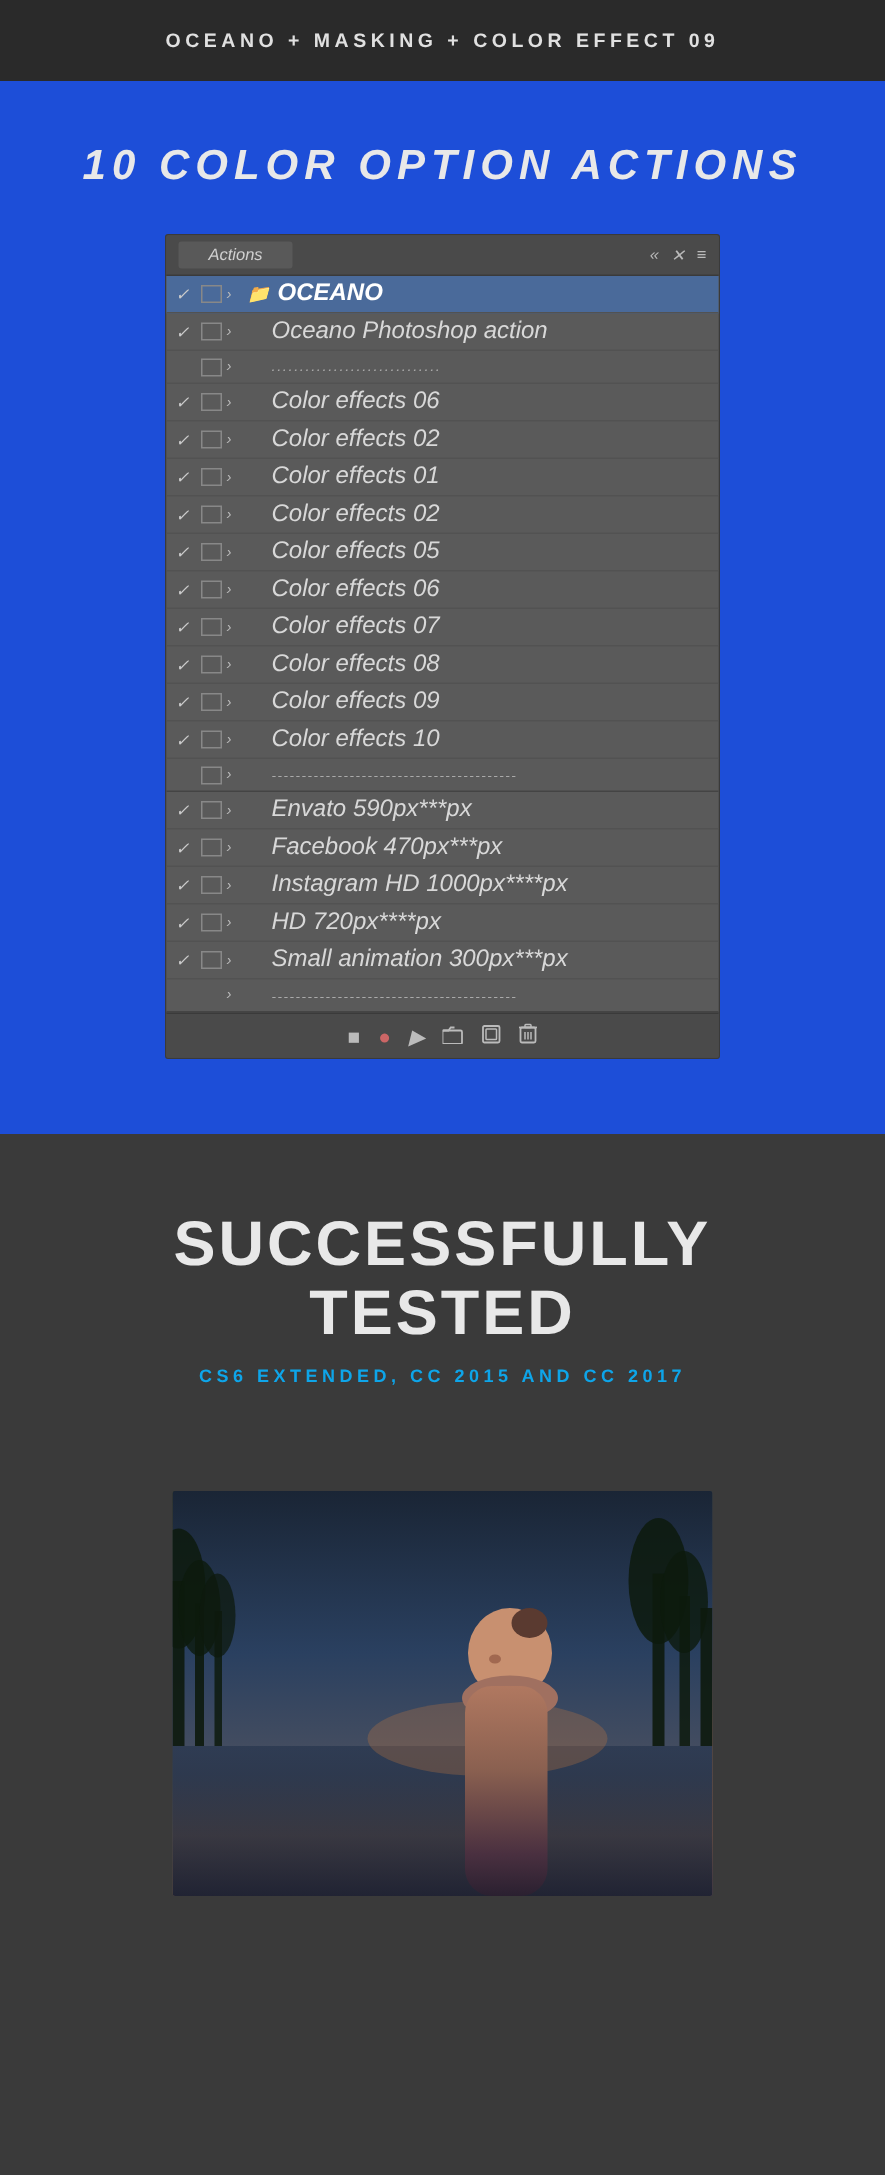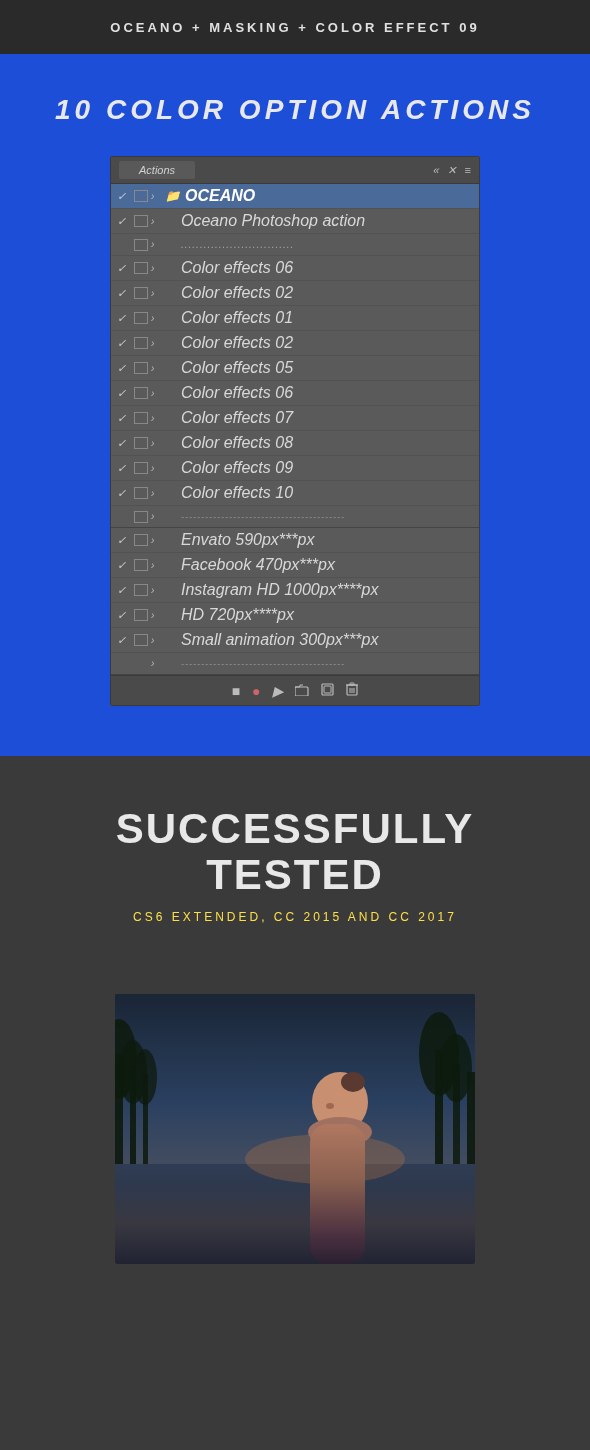--- a/index.html
+++ b/index.html
@@ -164,22 +164,22 @@
       font-weight: 900;
       color: #e8e8e8;
       letter-spacing: 2px;
       text-transform: uppercase;
       text-align: center;
       line-height: 1.1;
       margin-bottom: 12px;
     }
     .tested-subtitle {
       font-size: 12px;
-      font-weight: normal;
-      color: #fde047;
+      font-weight: bold;
+      color: #0ea5e9;
       letter-spacing: 3px;
       text-transform: uppercase;
       text-align: left;
     }
 
     
     .section-photo {
       background-color: #3a3a3a;
       padding: 20px 20px 40px;
       display: flex;

